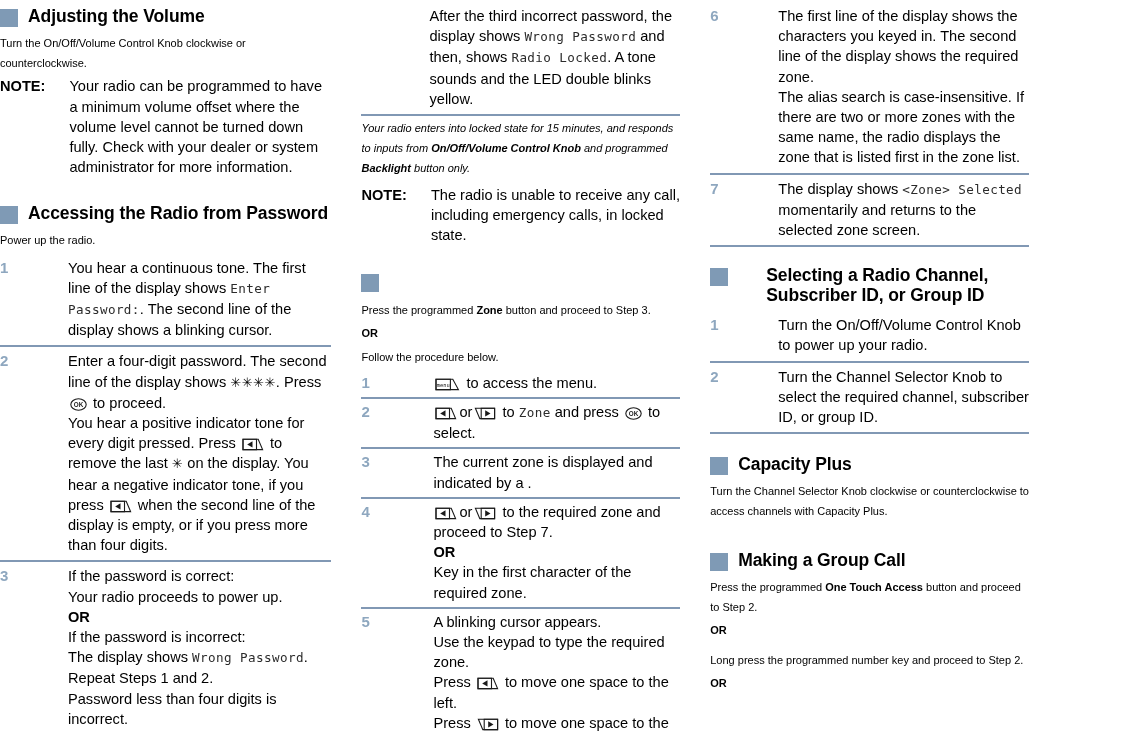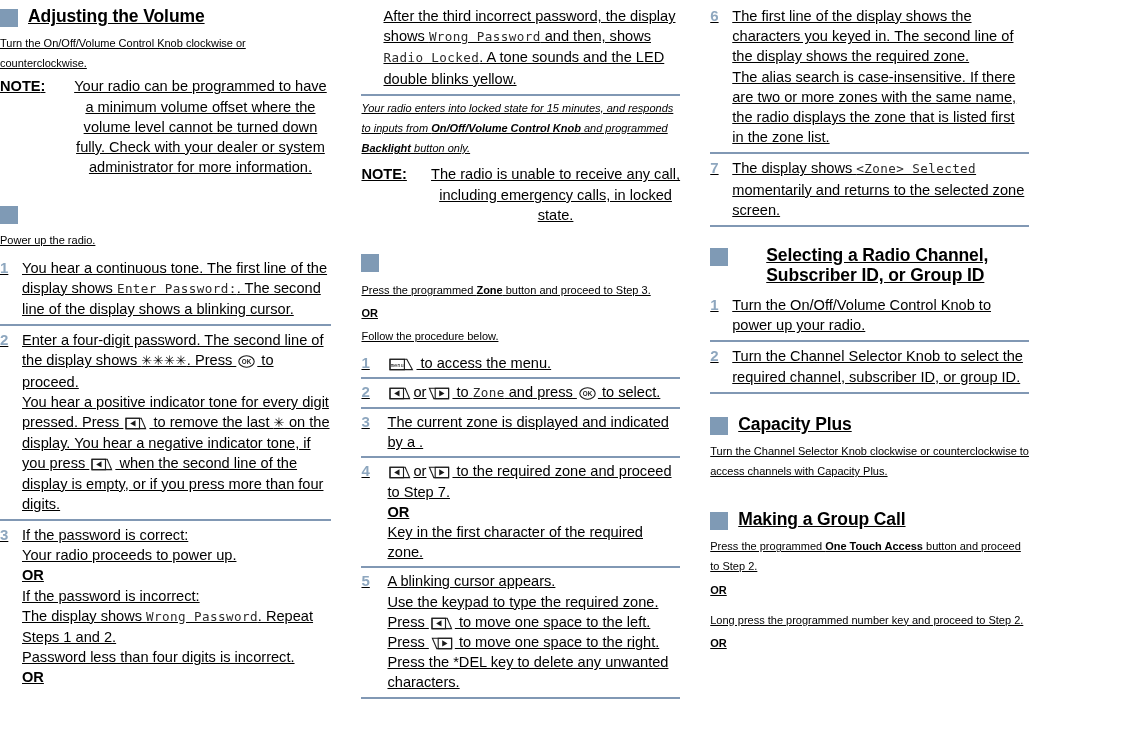--- a/index.html
+++ b/index.html
@@ -8,21 +8,20 @@
     background:#ffffff;
     font-family:"Liberation Sans", sans-serif;
     color:#000000;
     overflow:hidden;
   }
   .page{
     width:1049px;height:733px;
     display:flex;
     box-sizing:border-box;
     padding:6px 4px 0 0;
-    text-decoration:underline;
   }
   .col{
     width:381px;
     box-sizing:border-box;
     padding:0 16px 0 0;
   }
   .col.c1{padding-left:0px;}
   .col.c2{padding-left:14px;}
   .col.c3{padding-left:14px;}
 
@@ -66,28 +65,29 @@
     font-size:14.6px;
     line-height:20.2px;
     margin:2px 0 2px 0;
   }
   .note .lbl{
     flex:0 0 auto;
     font-weight:bold;
     white-space:nowrap;
     text-align:center;
   }
-  .note .txt{margin-left:24px;text-align:center;}
+  .note .txt{margin-left:24px;}
 
   
   .step{
     display:flex;
     font-size:14.6px;
     line-height:20.2px;
     padding:4px 0 5px 0;
+    gap:46px;
   }
   .step .num{
     flex:0 0 22px;
     color:#8ea7bf;
     font-weight:bold;
     font-size:15px;
     line-height:20.2px;
   }
   .step .txt{flex:1 1 auto;}
   .step.sub{padding:3px 0 4px 0;}
@@ -135,20 +135,21 @@
 
     <p class="body">Turn the On/Off/Volume Control Knob clockwise or counterclockwise.</p>
 
     <div class="note">
       <span class="lbl"><span>NOTE</span><span>:</span></span>
       <span class="txt">Your radio can be programmed to have a minimum volume offset where the volume level cannot be turned down fully. Check with your dealer or system administrator for more information.</span>
     </div>
 
     <div class="heading spaced">
       <div class="sq"></div>
+      <div class="htext">Accessing the Radio from Password</div>
     </div>
 
     <p class="body">Power up the radio.</p>
 
     <div class="step">
       <div class="num">1</div>
       <div class="txt"><span>You hear a continuous tone. The first line of the display shows </span><span class="lcd">Enter Password:</span><span>. The second line of the display shows a blinking cursor.</span></div>
     </div>
 
     <div class="rule"></div>

